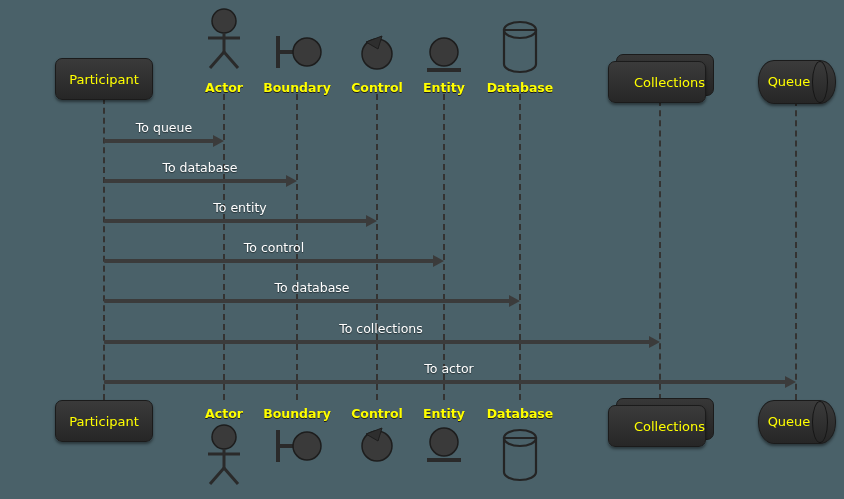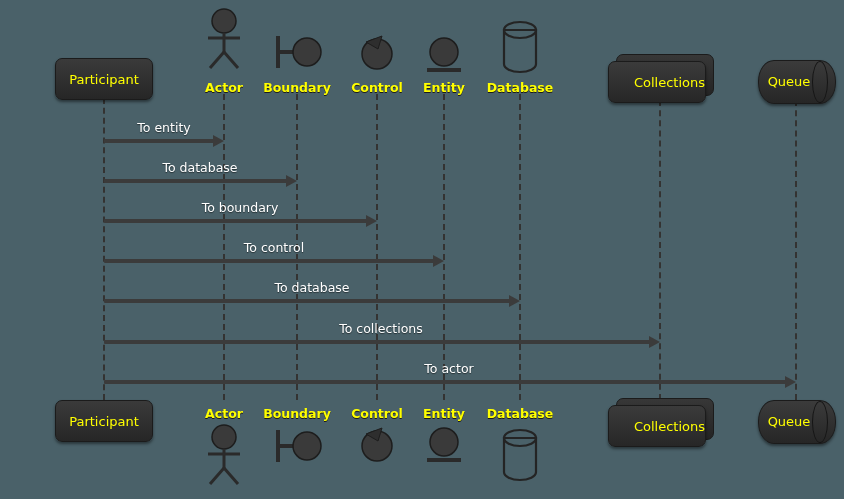--- a/index.html
+++ b/index.html
@@ -209,29 +209,29 @@
       <span>Collections</span>
     </div>
   </div>
 
   <div class="qbox" style="left:796px; top:60px;">
     <div class="body"></div>
     <div class="cap"></div>
     <span>Queue</span>
   </div>
 
-  <div class="msg-label" style="left:164px; top:120px;">To entity</div>
+  <div class="msg-label" style="left:164px; top:120px;">To queue</div>
   <div class="msg-line" style="left:104px; top:139px; width:110px;"></div>
   <div class="msg-head" style="left:213px; top:135px;"></div>
 
   <div class="msg-label" style="left:200px; top:160px;">To database</div>
   <div class="msg-line" style="left:104px; top:179px; width:183px;"></div>
   <div class="msg-head" style="left:286px; top:175px;"></div>
 
-  <div class="msg-label" style="left:240px; top:200px;">To boundary</div>
+  <div class="msg-label" style="left:240px; top:200px;">To entity</div>
   <div class="msg-line" style="left:104px; top:219px; width:263px;"></div>
   <div class="msg-head" style="left:366px; top:215px;"></div>
 
   <div class="msg-label" style="left:274px; top:240px;">To control</div>
   <div class="msg-line" style="left:104px; top:259px; width:330px;"></div>
   <div class="msg-head" style="left:433px; top:255px;"></div>
 
   <div class="msg-label" style="left:312px; top:280px;">To database</div>
   <div class="msg-line" style="left:104px; top:299px; width:406px;"></div>
   <div class="msg-head" style="left:509px; top:295px;"></div>

